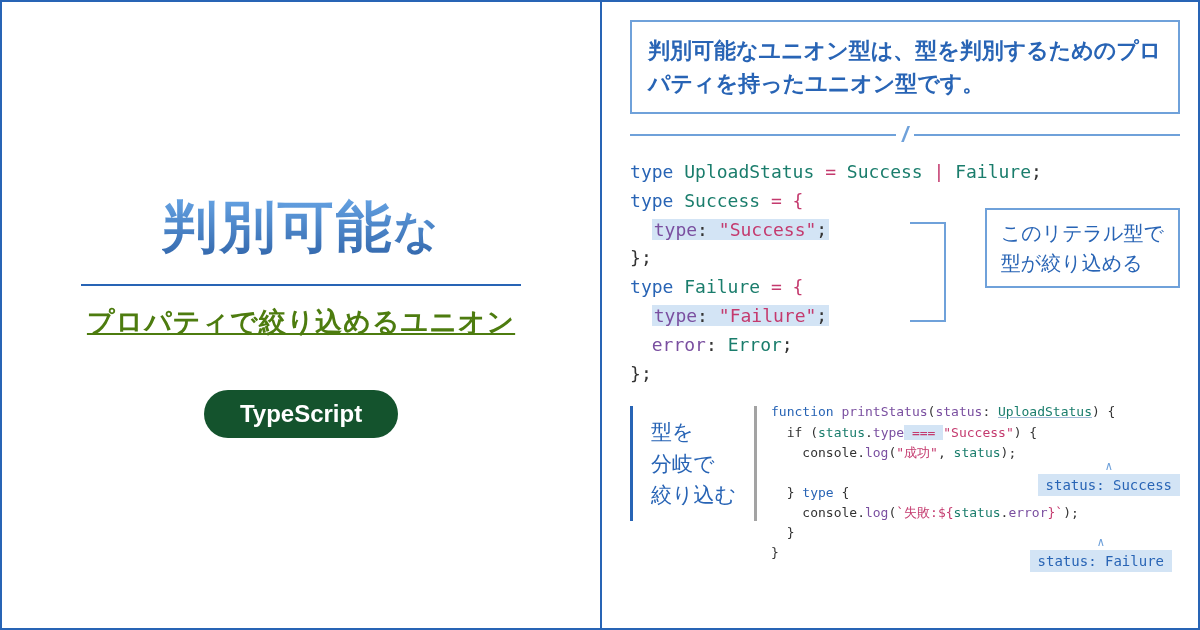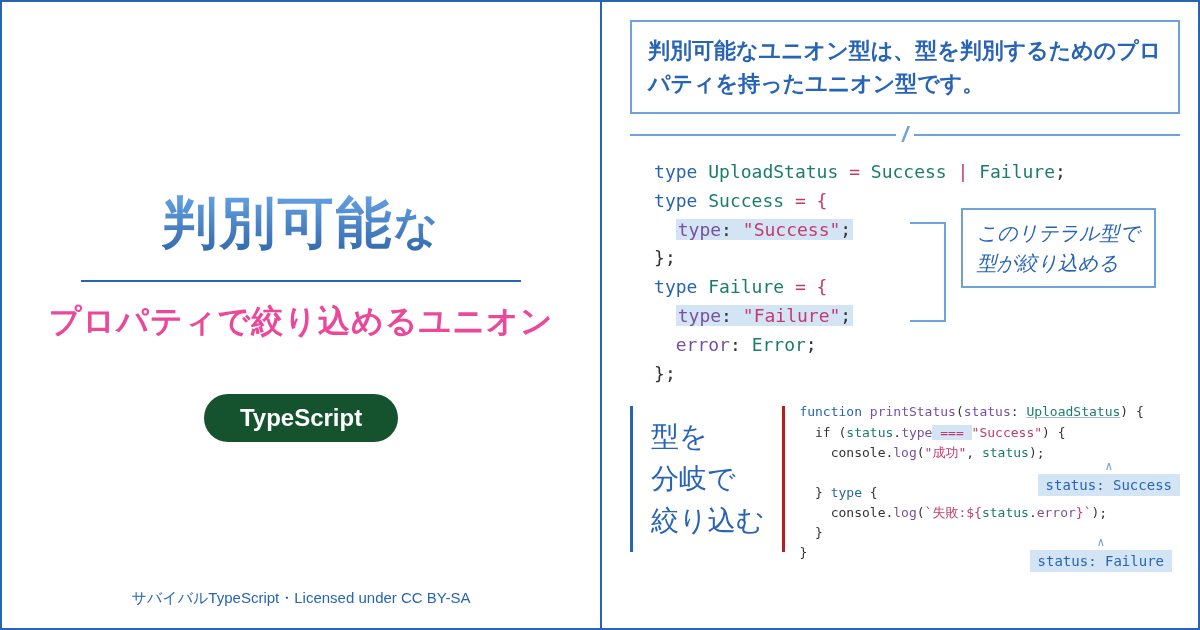--- a/index.html
+++ b/index.html
@@ -37,24 +37,25 @@
   letter-spacing: 2px;
 }
 .title .small { font-size: 44px; font-weight: 800; }
 .divider {
   width: 440px;
   height: 2px;
   background: #2864b5;
   margin: 22px 0 18px 0;
 }
 .subtitle {
-  font-size: 32px;
+  font-size: 27px;
   font-weight: 700;
-  color: #ec4899;
+  color: #4d7c0f;
   letter-spacing: 1px;
+  text-decoration: underline;
 }
 .badge {
   margin-top: 50px;
   background: #14532d;
   color: #fff;
   padding: 10px 36px;
   border-radius: 999px;
   font-size: 24px;
   font-weight: 600;
 }
@@ -86,21 +87,20 @@
   align-items: center;
   margin: 8px 0 10px 0;
 }
 .connector .line { flex: 1; height: 2px; background: #6fa1da; }
 .connector .slash { color: #6fa1da; font-size: 22px; font-weight: 700; padding: 0 6px; font-style: italic; }
 .code-block {
   font-family: "SF Mono", Menlo, Consolas, monospace;
   font-size: 18px;
   line-height: 1.6;
   position: relative;
-  margin-left: 24px;
 }
 .code-line { white-space: pre; }
 .kw { color: #2864b5; }
 .ident { color: #1a7d6c; }
 .op { color: #c43a6e; }
 .str { color: #c43a6e; }
 .prop { color: #7a4fa0; }
 .fn { color: #7a4fa0; }
 .typename { color: #1a7d6c; text-decoration: underline; text-decoration-color: #9fb9d6; }
 .normal { color: #333; }
@@ -108,41 +108,41 @@
 .annot-box {
   position: absolute;
   border: 2px solid #6fa1da;
   padding: 8px 14px;
   font-size: 20px;
   color: #2864b5;
   background: #fff;
   line-height: 1.5;
   font-weight: 500;
 }
-.annot1 { top: 50px; right: 24px; font-style: italic; }
+.annot1 { top: 50px; right: 0; }
 .bracket1 {
   position: absolute;
   top: 64px;
   right: 234px;
   width: 36px;
   height: 100px;
   border-top: 2px solid #6fa1da;
   border-right: 2px solid #6fa1da;
   border-bottom: 2px solid #6fa1da;
 }
 .block2 {
   margin-top: 14px;
   display: flex;
   gap: 0;
 }
 .annot2 {
   border-left: 3px solid #2864b5;
-  border-right: 3px solid #b91c1c;
+  border-right: 3px solid #a3a3a3;
   padding: 10px 18px;
-  font-size: 28px;
+  font-size: 21px;
   color: #2864b5;
   line-height: 1.5;
   font-weight: 500;
   align-self: flex-start;
   margin-top: 4px;
 }
 .code2-wrap { position: relative; flex: 1; margin-left: 14px; }
 .code2 {
   font-family: "SF Mono", Menlo, Consolas, monospace;
   font-size: 13px;
@@ -173,21 +173,20 @@
 <body>
 
 <div class="frame">
   <div class="left">
     <div class="title">
       <span>判別可能</span><span class="small">な</span><br>
     </div>
     <div class="divider"></div>
     <div class="subtitle">プロパティで絞り込めるユニオン</div>
     <div class="badge">TypeScript</div>
-    <div class="license">サバイバルTypeScript・Licensed under CC BY-SA</div>
   </div>
 
   <div class="right">
     <div class="desc-box">判別可能なユニオン型は、型を判別するためのプロパティを持ったユニオン型です。</div>
     <div class="connector">
       <div class="line"></div>
         <div class="slash">/</div>
         <div class="line"></div>
     </div>
 

